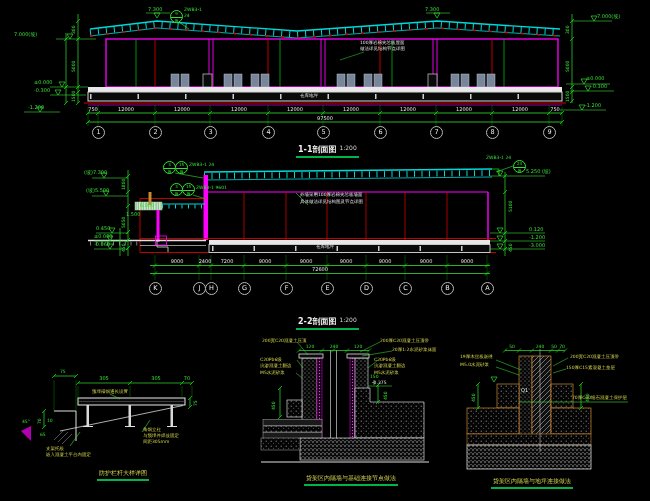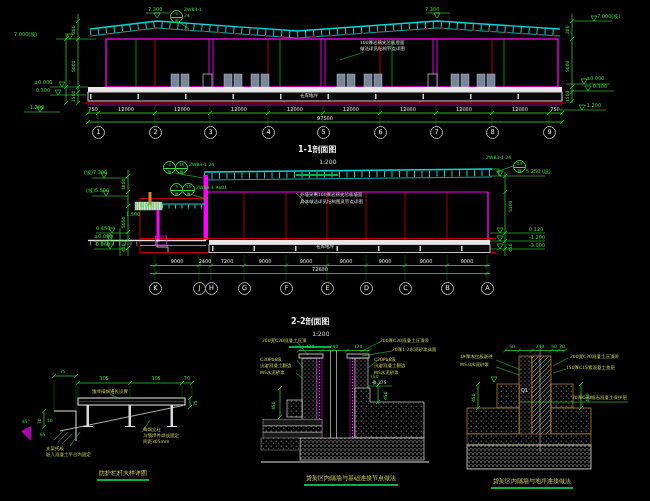--- a/index.html
+++ b/index.html
@@ -10,22 +10,22 @@
   .w{color:#e6e6e6}.g{color:#35e035}.y{color:#d6d64f}
   .f4{font-size:4.5px}.f5{font-size:5px}
   .rot{transform:rotate(-90deg);transform-origin:0 0}
   .ctr{transform:translateX(-50%)}
   .bub{position:absolute;width:11px;height:11px;border:1px solid #b8b8b8;border-radius:50%;
        color:#eee;font-size:6.5px;line-height:11px;text-align:center;background:#000;}
   .call{position:absolute;width:11px;height:11px;border:1px solid #35e035;border-radius:50%;
         color:#35e035;font-size:4px;text-align:center;background:#000;}
   .call .ct{display:block;height:5.5px;line-height:6px;border-bottom:0.5px solid #35e035;}
   .call .cb{display:block;height:5px;line-height:5px;}
-  .title-row{position:absolute;display:flex;align-items:flex-end;gap:3px;
-             border-bottom:2px solid #00b44a;padding:0 2px 9px;flex-direction:column;}
+  .title-row{position:absolute;display:flex;align-items:flex-start;gap:3px;
+             border-bottom:2px solid #00b44a;padding:0 2px 1px;}
   .title-row .tt{color:#f0f0f0;font-size:8px;font-weight:bold;}
   .title-row .ts{color:#d8d8d8;font-size:6px;}
   .dtitle{position:absolute;color:#d6d64f;font-size:6px;border-bottom:2px solid #00b44a;
           padding:0 2px 1px;white-space:nowrap;}
 </style>
 </head>
 <body>
 
 <div class="canvas">
 
@@ -340,21 +340,21 @@
 <div class="bub" style="left:149px;top:282px">K</div>
 <div class="bub" style="left:193px;top:282px">J</div>
 <div class="bub" style="left:205px;top:282px">H</div>
 <div class="bub" style="left:238px;top:282px">G</div>
 <div class="bub" style="left:280px;top:282px">F</div>
 <div class="bub" style="left:321px;top:282px">E</div>
 <div class="bub" style="left:360px;top:282px">D</div>
 <div class="bub" style="left:399px;top:282px">C</div>
 <div class="bub" style="left:441px;top:282px">B</div>
 <div class="bub" style="left:481px;top:282px">A</div>
-<div class="title-row" style="left:289px;top:316px">
+<div class="title-row" style="left:296px;top:316px">
   <span class="tt">2-2剖面图</span>
   <span class="ts">1:200</span>
 </div>
 
 <span class="t g f5 ctr" style="left:104px;top:376px">305</span>
 <span class="t g f5 ctr" style="left:156px;top:376px">305</span>
 <span class="t g f5 ctr" style="left:187px;top:376px">70</span>
 <span class="t g f4 rot" style="left:194px;top:406px">75</span>
 <span class="t g f4" style="left:60px;top:370px">75</span>
 <span class="t g f4 rot" style="left:38px;top:424px">70</span>

